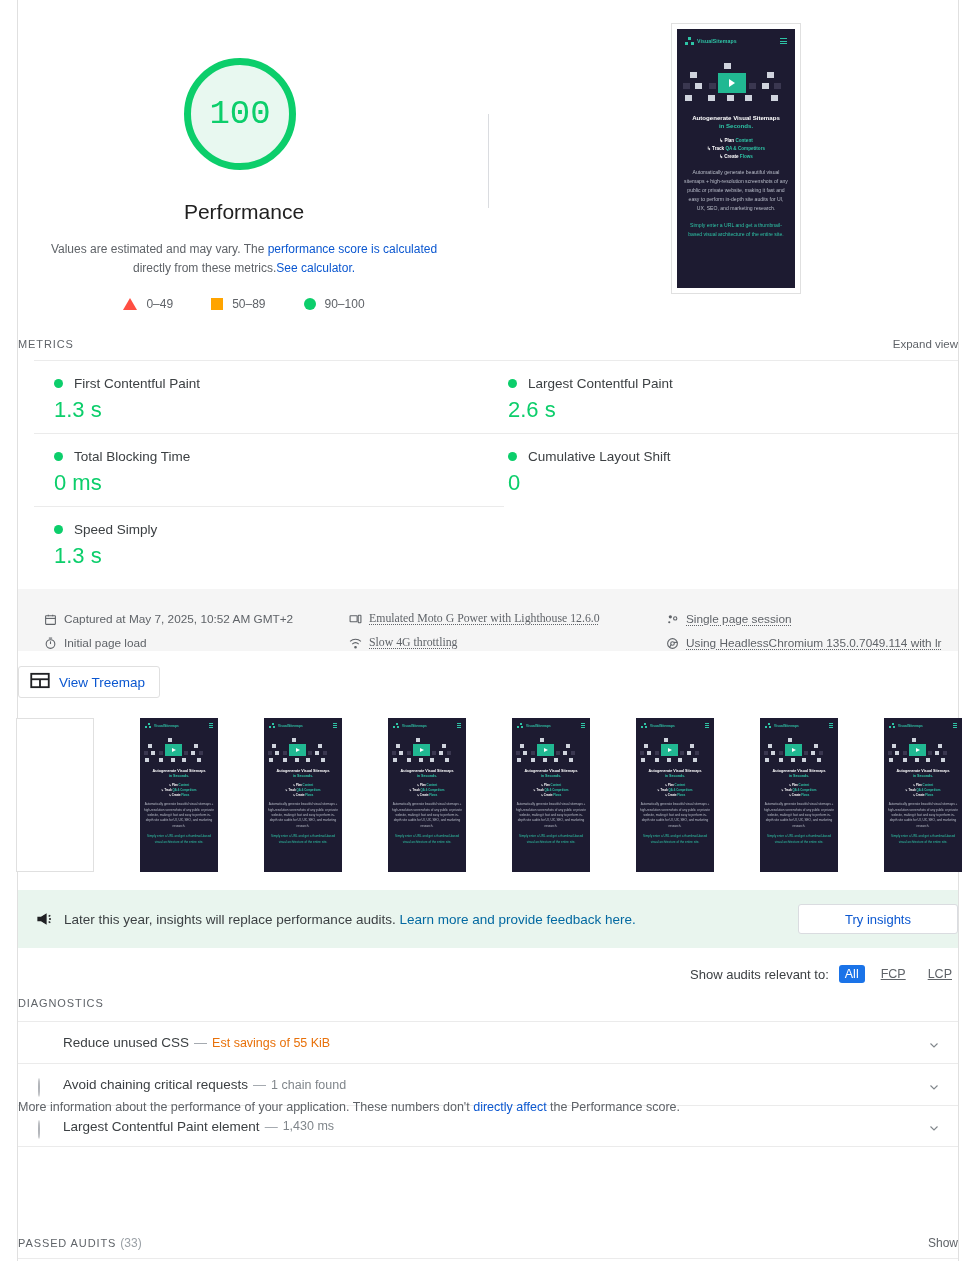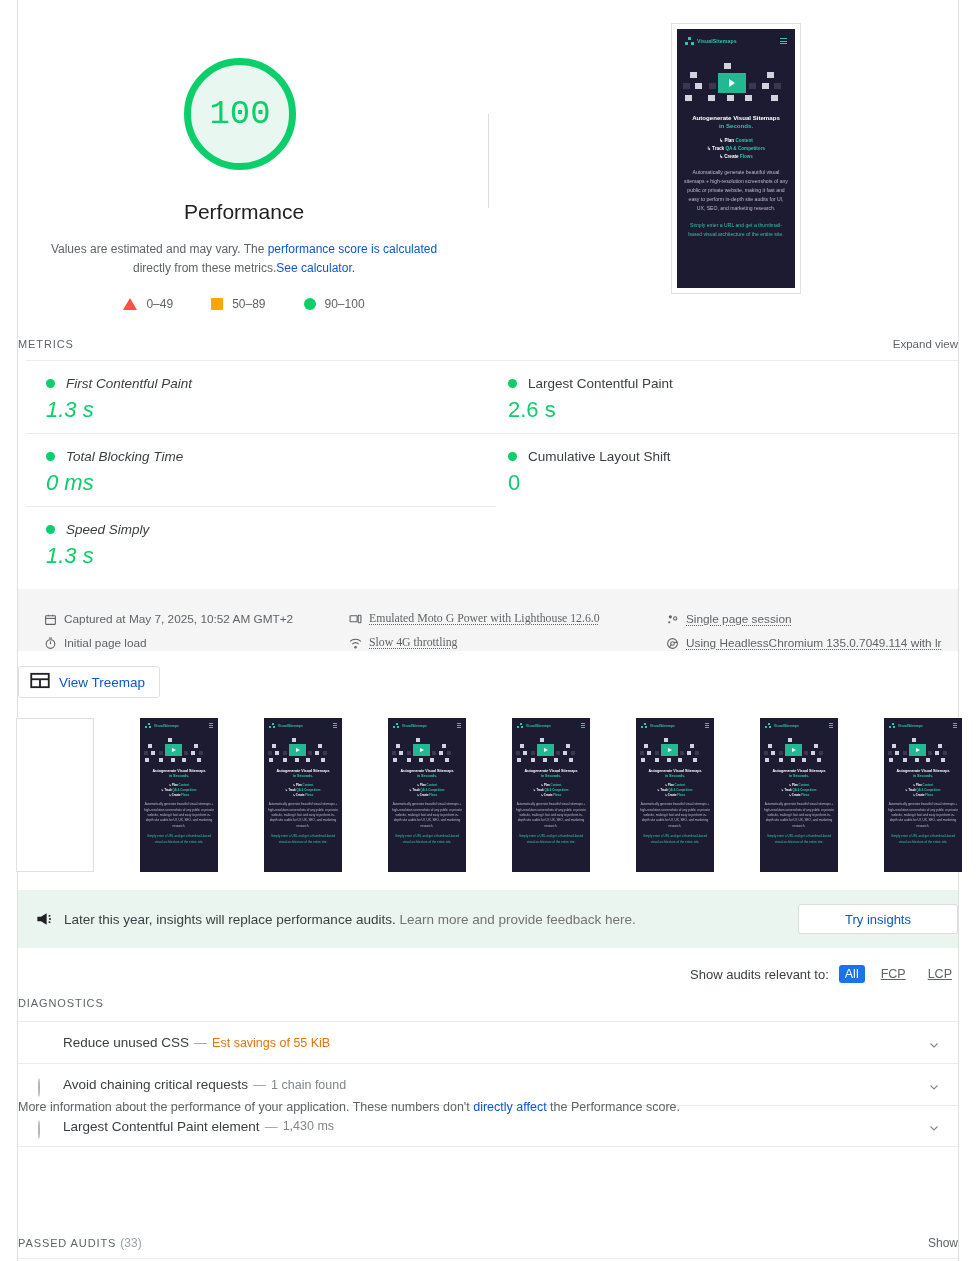--- a/index.html
+++ b/index.html
@@ -60,21 +60,21 @@
   .vs-bullets em { color:#2ec4a6; font-style:normal; }
   .vs-body { color:#b9bdc9; font-size:5.1px; text-align:center; margin:8px 7px 0 7px; line-height:1.75; }
   .vs-foot { color:#2ec4a6; font-size:5.1px; text-align:center; margin:8px 7px 0 7px; line-height:1.75; }
 
   
   .sec-head { position:absolute; font-size:11px; letter-spacing:.9px; color:#5f6368; text-transform:uppercase; }
   .metrics-head { left:18px; top:338px; }
   .expand-view { position:absolute; right:18px; top:338px; font-size:11.5px; color:#5f6368; cursor:pointer; }
   .metrics-grid { position:absolute; left:18px; top:360px; width:940px; }
   .m-col { position:absolute; width:470px; }
-  .m-col.l { left:8px;font-style:italic; } .m-col.r { left:470px; }
+  .m-col.l { left:16px; } .m-col.r { left:470px; }
   .m-item { position:relative; height:73px; border-top:1px solid #ebebeb; padding:15px 20px 0 20px; }
   .m-row { display:flex; align-items:center; gap:11px; }
   .m-dot { width:9px; height:9px; border-radius:50%; background:#0cce6b; flex:none; }
   .m-label { font-size:13.5px; color:#3c4043; }
   .m-val { font-size:22px; color:#0cce6b; margin-top:6px; margin-left:0; }
 
   
   .env { position:absolute; left:18px; top:589px; width:940px; height:62px; background:#f5f5f5; }
   .env-col { position:absolute; top:13px; }
   .env-col.c1 { left:26px; } .env-col.c2 { left:331px;font-family:Liberation Serif, serif; } .env-col.c3 { left:648px; }
@@ -109,21 +109,21 @@
   .mini .vs-h1 { font-size:3.7px; margin-top:5px; }
   .mini .vs-bullets { font-size:2.8px; margin-top:4px; }
   .mini .vs-body { font-size:3.1px; margin:5px 4px 0 4px; }
   .mini .vs-foot { font-size:3.1px; margin:5px 4px 0 4px; }
 
   
   .banner { position:absolute; left:18px; top:890px; width:940px; height:58px; background:#e9f5ee;
             display:flex; align-items:center; padding:0 18px; }
   .banner-ico { width:16px; height:16px; flex:none; margin-right:12px; }
   .banner-txt { font-size:13.5px; color:#3c4043; }
-  .banner-txt a { color:#737373; text-decoration:none; }
+  .banner-txt a { color:#0369a1; text-decoration:none; }
   .try-btn { position:absolute; right:18px; top:904px; width:160px; height:30px; background:#fff;
              border:1px solid #dadce0; border-radius:3px; display:flex; align-items:center; justify-content:center;
              font-size:13px; color:#0b57d0; cursor:pointer; }
 
   
   .filters { position:absolute; right:18px; top:965px; display:flex; align-items:center; gap:10px; font-size:13px; color:#3c4043; }
   .pill { padding:2px 6px; border-radius:3px; font-size:12.5px; cursor:pointer; }
   .pill.active { background:#1a73e8; color:#fff; }
   .pill.inactive { color:#5f6368; text-decoration:underline; }
 

